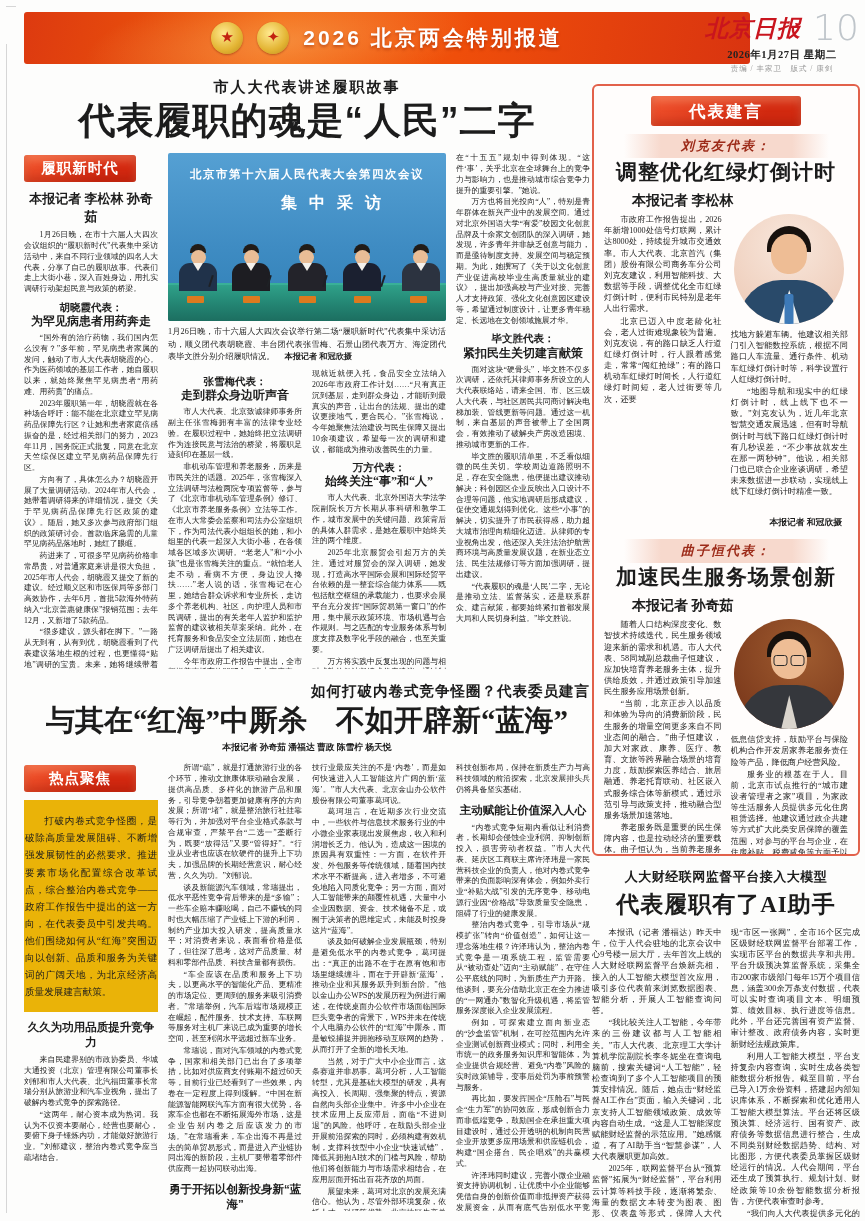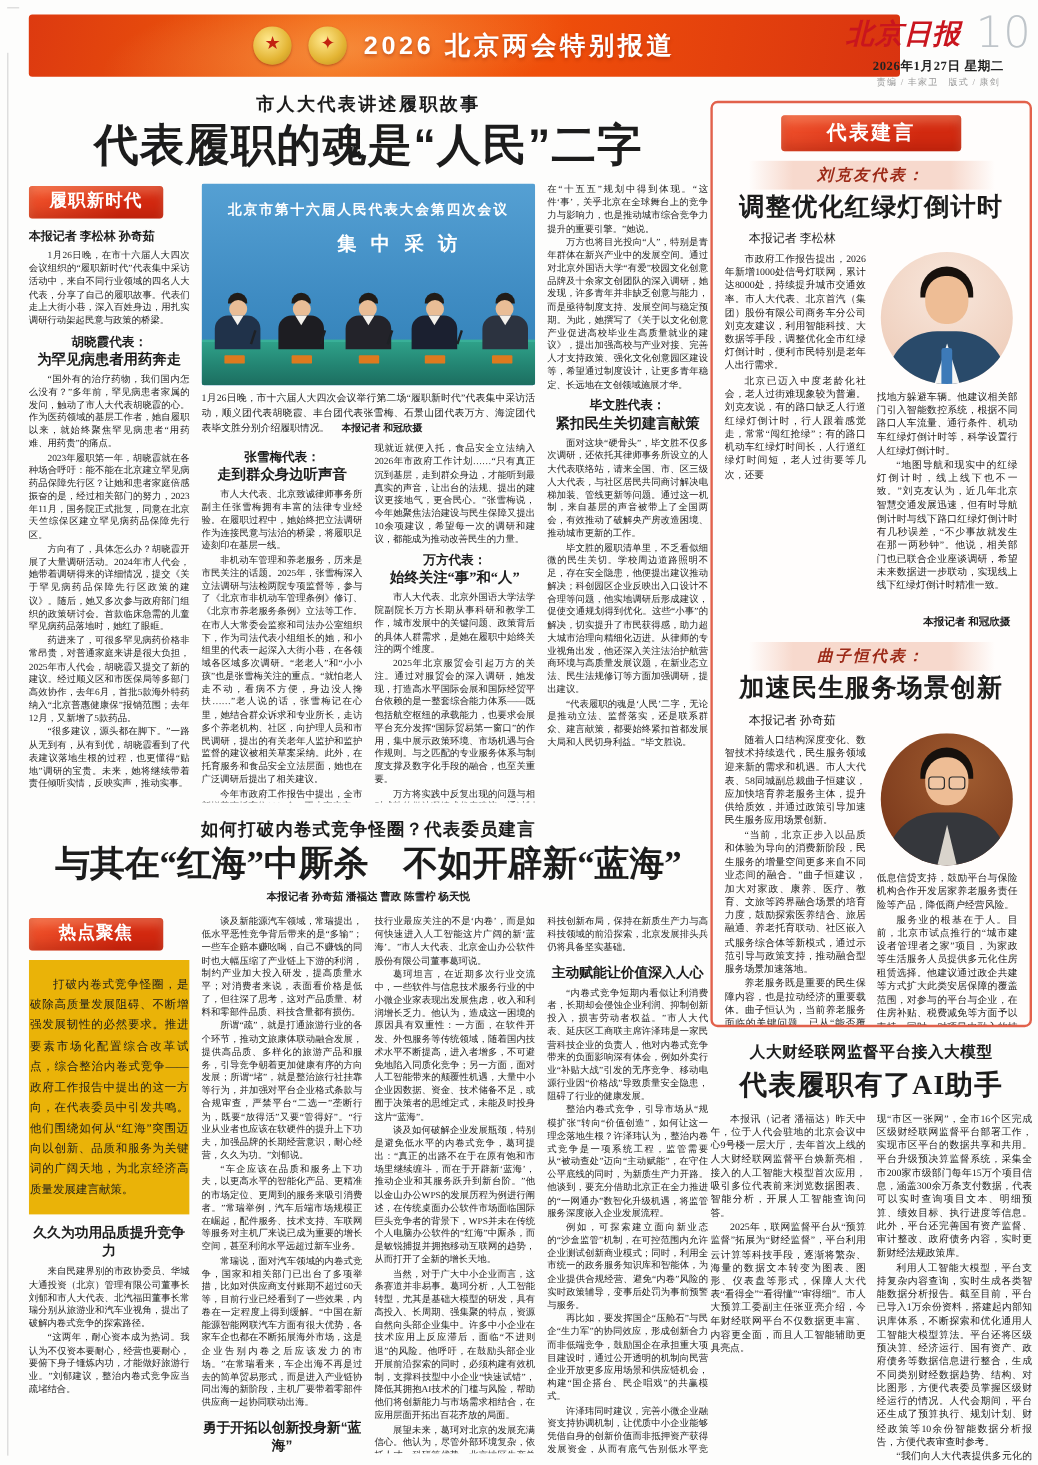--- a/index.html
+++ b/index.html
@@ -23,21 +23,21 @@
   .mast-row{display:flex;align-items:center;justify-content:center;gap:6px;}
   .paper-name{color:#c9151e;font-weight:bold;font-style:italic;font-size:23px;letter-spacing:1px;white-space:nowrap;}
   .mast-div{width:1px;height:30px;background:#c9ccd0;}
   .page-no{color:#bfc5ca;font-family:"DejaVu Sans","Liberation Sans",sans-serif;font-weight:300;font-size:36px;line-height:1;}
   .mast-date{font-size:10.5px;font-weight:bold;color:#222;margin-top:2px;letter-spacing:.5px;}
   .mast-editors{font-size:7.5px;color:#999;margin-top:2px;letter-spacing:1px;}
 
   
   .para{font-size:7.8px;line-height:1.38;text-align:justify;text-indent:2em;margin:0 0 1px;}
   .cont > .para:first-child{text-indent:0;}
-  .byline{font-weight:bold;font-size:10px;margin:3px 0 4px;}
+  .byline{font-weight:bold;font-size:13px;text-align:center;margin:3px 0 4px;}
   .sec-head{text-align:center;font-weight:bold;margin:6px 0 4px;line-height:1.25;}
   .sec-head .l1{display:block;font-size:10.5px;}
   .sec-head .l2{display:block;font-size:12px;}
   .red-label{display:block;width:112px;height:27px;line-height:27px;text-align:center;color:#fff;
              font-family:"Liberation Sans","DejaVu Sans",sans-serif;font-weight:bold;font-size:14.5px;letter-spacing:1px;
              background:linear-gradient(120deg,#f2542c,#d42910 70%);border-radius:3px;
              box-shadow:inset 0 -6px 10px rgba(120,10,0,.25), inset 0 6px 8px rgba(255,190,150,.35);margin:2px 0 8px;}
 
   
   .lead{position:absolute;left:24px;top:78px;width:566px;}
@@ -64,39 +64,39 @@
   .person .torso::before{content:"";position:absolute;left:50%;top:0;transform:translateX(-50%);
          width:0;height:0;border-left:5px solid transparent;border-right:5px solid transparent;border-top:8px solid #f4f1ec;}
   .plate{position:absolute;bottom:18px;width:17px;height:7px;background:#dd7a1e;border-radius:1px;}
   .mic{position:absolute;bottom:34px;width:2px;height:12px;background:#1e2125;transform:rotate(18deg);}
 
   .caption{font-size:8.2px;line-height:1.5;text-align:justify;margin:5px 0 6px;}
   .caption .credit{font-weight:bold;margin-left:8px;white-space:nowrap;}
 
   
   .hot{position:absolute;left:24px;top:682px;width:566px;}
-  .hot-kicker{text-align:center;font-family:"Liberation Sans","DejaVu Sans",sans-serif;font-weight:bold;font-size:14.5px;letter-spacing:1px;}
+  .hot-kicker{text-align:right;font-family:"Liberation Sans","DejaVu Sans",sans-serif;font-weight:bold;font-size:14.5px;letter-spacing:1px;}
   .hot-headline{margin:3px 0 0;text-align:center;font-weight:900;font-size:29px;letter-spacing:0;line-height:1.15;}
   .hot-byline{text-align:center;font-weight:bold;font-size:8.8px;margin-top:5px;}
   .hot-cols{display:flex;gap:10px;margin-top:9px;height:448px;overflow:hidden;}
   .intro-box{background:#eab308;padding:12px 1px;margin:2px 0 8px;}
   .intro-box .it{font-size:9.6px;line-height:1.78;text-align:justify;text-indent:2em;}
   .sub-head{text-align:center;font-weight:bold;font-size:11.5px;margin:7px 0 5px;font-family:"Liberation Sans","DejaVu Sans",sans-serif;}
 
   
   .suggest-box{position:absolute;left:592px;top:84px;width:268px;height:772px;box-sizing:border-box;
                border:2px solid #e2614b;border-radius:6px;background:#fffdfc;padding:10px 10px 6px;overflow:hidden;}
   .sg-header{width:150px;height:30px;line-height:30px;margin:0 auto 8px;text-align:center;color:#fff;
              font-family:"Liberation Sans","DejaVu Sans",sans-serif;font-weight:bold;font-size:16.5px;letter-spacing:2px;
              background:linear-gradient(120deg,#f0512c,#d32a10 75%);border-radius:3px;
              box-shadow:inset 0 -6px 10px rgba(120,10,0,.25), inset 0 6px 8px rgba(255,190,150,.35);}
   .name-line{width:205px;margin:2px auto 2px;text-align:center;font-size:13px;font-weight:bold;font-style:italic;color:#9c2a18;
              background:linear-gradient(90deg,rgba(248,221,212,0),#f7d9cd 18%,#f7d9cd 82%,rgba(248,221,212,0));padding:3px 0;letter-spacing:2px;}
   .sb-headline{text-align:center;font-size:21px;font-weight:900;letter-spacing:1px;margin:3px 0 8px;line-height:1.1;}
-  .sb-byline{font-weight:normal;font-size:10px;margin:0 0 4px;text-indent:2em;}
+  .sb-byline{font-weight:bold;font-size:14px;margin:0 0 4px;text-indent:2em;}
   .sb-cols{display:flex;gap:9px;overflow:hidden;}
   .sb-col{flex:1;overflow:hidden;}
   .sb-col .para{font-size:8.2px;line-height:1.36;}
   .sb-credit{text-align:right;font-weight:bold;font-size:8.8px;margin:3px 6px 0 0;}
   .h1cols{height:300px;} .h2cols{height:250px;}
   .art2{margin-top:10px;}
 
   
   .portrait{width:110px;height:110px;border-radius:50%;position:relative;overflow:hidden;margin:0 auto 5px;}
   .portrait.liu{background:radial-gradient(circle at 50% 28%,#f8e7dc,#efcfbd 75%);}
@@ -272,22 +272,22 @@
           <div class="it">打破内卷式竞争怪圈，是破除高质量发展阻碍、不断增强发展韧性的必然要求。推进要素市场化配置综合改革试点，综合整治内卷式竞争——政府工作报告中提出的这一方向，在代表委员中引发共鸣。他们围绕如何从“红海”突围迈向以创新、品质和服务为关键词的广阔天地，为北京经济高质量发展建言献策。</div>
         </div>
         <div class="sub-head">久久为功用品质提升竞争力</div>
         <div>
             <p class="para">来自民建界别的市政协委员、华城大通投资（北京）管理有限公司董事长刘郁和市人大代表、北汽福田董事长常瑞分别从旅游业和汽车业视角，提出了破解内卷式竞争的探索路径。</p>
             <p class="para">“这两年，耐心资本成为热词。我认为不仅资本要耐心，经营也要耐心，要俯下身子锤炼内功，才能做好旅游行业。”刘郁建议，整治内卷式竞争应当疏堵结合。</p>
           </div>
       </div>
       <div class="colw">
         <div>
+            <p class="para">所谓“疏”，就是打通旅游行业的各个环节，推动文旅康体联动融合发展，提供高品质、多样化的旅游产品和服务，引导竞争朝着更加健康有序的方向发展；所谓“堵”，就是整治旅行社挂靠等行为，并加强对平台企业格式条款与合规审查，严禁平台“二选一”垄断行为，既要“放得活”又要“管得好”。“行业从业者也应该在软硬件的提升上下功夫，加强品牌的长期经营意识，耐心经营，久久为功。”刘郁说。</p>
             <p class="para">谈及新能源汽车领域，常瑞提出，低水平恶性竞争背后带来的是“多输”；一些车企赔本赚吆喝，自己不赚钱的同时也大幅压缩了产业链上下游的利润，制约产业加大投入研发，提高质量水平；对消费者来说，表面看价格是低了，但往深了思考，这对产品质量、材料和零部件品质、科技含量都有损伤。</p>
-            <p class="para">所谓“疏”，就是打通旅游行业的各个环节，推动文旅康体联动融合发展，提供高品质、多样化的旅游产品和服务，引导竞争朝着更加健康有序的方向发展；所谓“堵”，就是整治旅行社挂靠等行为，并加强对平台企业格式条款与合规审查，严禁平台“二选一”垄断行为，既要“放得活”又要“管得好”。“行业从业者也应该在软硬件的提升上下功夫，加强品牌的长期经营意识，耐心经营，久久为功。”刘郁说。</p>
             <p class="para">“车企应该在品质和服务上下功夫，以更高水平的智能化产品、更精准的市场定位、更周到的服务来吸引消费者。”常瑞举例，汽车后端市场规模正在崛起，配件服务、技术支持、车联网等服务对主机厂来说已成为重要的增长空间，甚至利润水平远超过新车业务。</p>
             <p class="para">常瑞说，面对汽车领域的内卷式竞争，国家和相关部门已出台了多项举措，比如对供应商支付账期不超过60天等，目前行业已经看到了一些效果，内卷在一定程度上得到缓解。“中国在新能源智能网联汽车方面有很大优势，各家车企也都在不断拓展海外市场，这是企业告别内卷之后应该发力的市场。”在常瑞看来，车企出海不再是过去的简单贸易形式，而是进入产业链协同出海的新阶段，主机厂要带着零部件供应商一起协同联动出海。</p>
           </div>
         <div class="sub-head">勇于开拓以创新投身新“蓝海”</div>
 
       </div>
       <div class="colw cont">
         <div class="cont">
             <p class="para">技行业最应关注的不是‘内卷’，而是如何快速进入人工智能这片广阔的新‘蓝海’。”市人大代表、北京金山办公软件股份有限公司董事葛珂说。</p>
             <p class="para">葛珂坦言，在近期多次行业交流中，一些软件与信息技术服务行业的中小微企业家表现出发展焦虑，收入和利润增长乏力。他认为，造成这一困境的原因具有双重性：一方面，在软件开发、外包服务等传统领域，随着国内技术水平不断提高，进入者增多，不可避免地陷入同质化竞争；另一方面，面对人工智能带来的颠覆性机遇，大量中小企业因数据、资金、技术储备不足，或囿于决策者的思维定式，未能及时投身这片“蓝海”。</p>
@@ -371,20 +371,21 @@
 
     </article>
   </aside>
 
   <section class="ai">
     <div class="ai-kicker">人大财经联网监督平台接入大模型</div>
     <div class="ai-headline">代表履职有了AI助手</div>
     <div class="ai-cols">
       <div class="sb-col">
           <p class="para">本报讯（记者 潘福达）昨天中午，位于人代会驻地的北京会议中心9号楼一层大厅，去年首次上线的人大财经联网监督平台焕新亮相，接入的人工智能大模型首次应用，吸引多位代表前来浏览数据图表、智能分析，开展人工智能查询问答。</p>
+          <p class="para">“我比较关注人工智能，今年带来的三份建议都与人工智能相关。”市人大代表、北京理工大学计算机学院副院长李冬妮坐在查询电脑前，搜索关键词“人工智能”，轻松查询到了多个人工智能项目的预算安排情况。随后，她点击“财经监督AI工作台”页面，输入关键词，北京支持人工智能领域政策、成效等内容自动生成。“这是人工智能深度赋能财经监督的示范应用。”她感慨道，有了AI助手当“智慧参谋”，人大代表履职更加高效。</p>
           <p class="para">2025年，联网监督平台从“预算监督”拓展为“财经监督”，平台利用云计算等科技手段，逐渐将繁杂、海量的数据文本转变为图表、图形、仪表盘等形式，保障人大代表“看得全”“看得懂”“审得细”。市人大预算工委副主任张亚亮介绍，今年财经联网平台不仅数据更丰富、内容更全面，而且人工智能辅助更具亮点。</p>
         </div>
       <div class="sb-col cont">
           <p class="para">现“市区一张网”，全市16个区完成区级财经联网监督平台部署工作，实现市区平台的数据共享和共用。平台升级预决算监督系统，采集全市200家市级部门每年15万个项目信息，涵盖300余万条支付数据，代表可以实时查询项目文本、明细预算、绩效目标、执行进度等信息。此外，平台还完善国有资产监督、审计整改、政府债务内容，实时更新财经法规政策库。</p>
           <p class="para">利用人工智能大模型，平台支持复杂内容查询，实时生成各类智能数据分析报告。截至目前，平台已导入1万余份资料，搭建起内部知识库体系，不断探索和优化通用人工智能大模型算法。平台还将区级预决算、经济运行、国有资产、政府债务等数据信息进行整合，生成不同类别财经数据趋势、结构、对比图形，方便代表委员掌握区级财经运行的情况。人代会期间，平台还生成了预算执行、规划计划、财经政策等10余份智能数据分析报告，方便代表审查时参考。</p>
           <p class="para">“我们向人大代表提供多元化的监督渠道。”市人大预算工委主任刘星介绍，除了在人代会现场提供电脑端、平板端辅助审查服务外，代表们还可以通过手机扫码微信小程序查询数据。</p>
         </div>
     </div>
   </section>
 </div>

